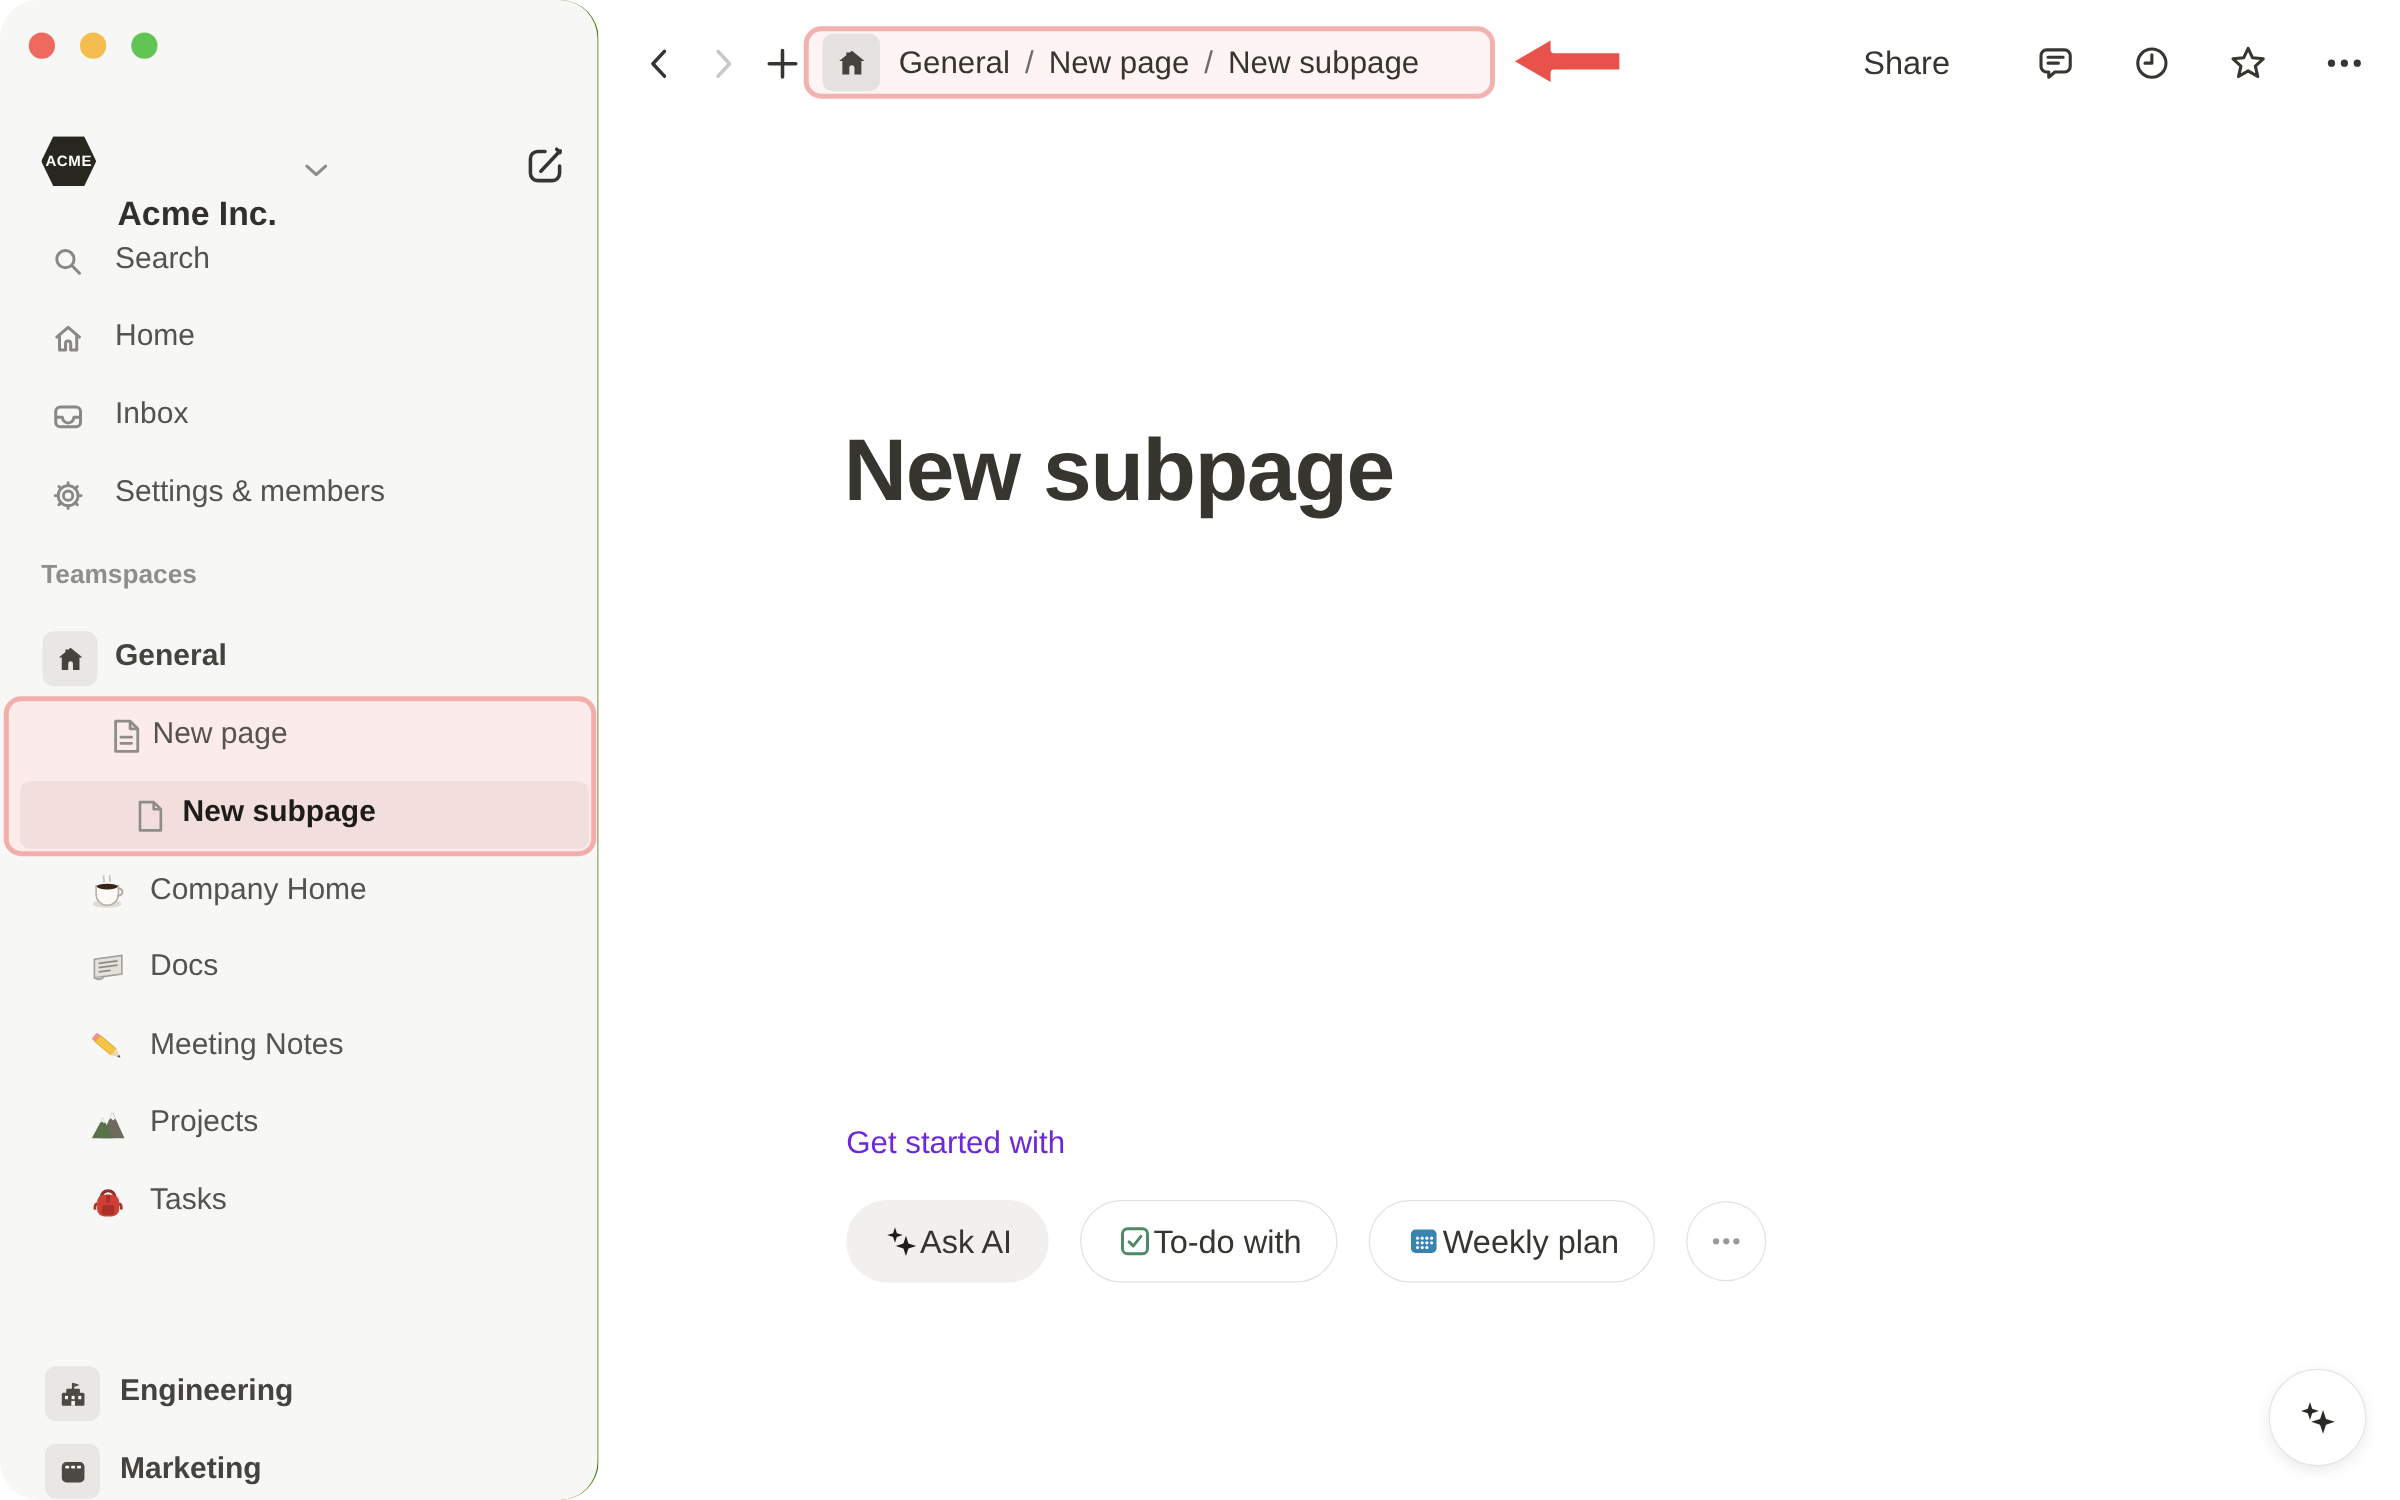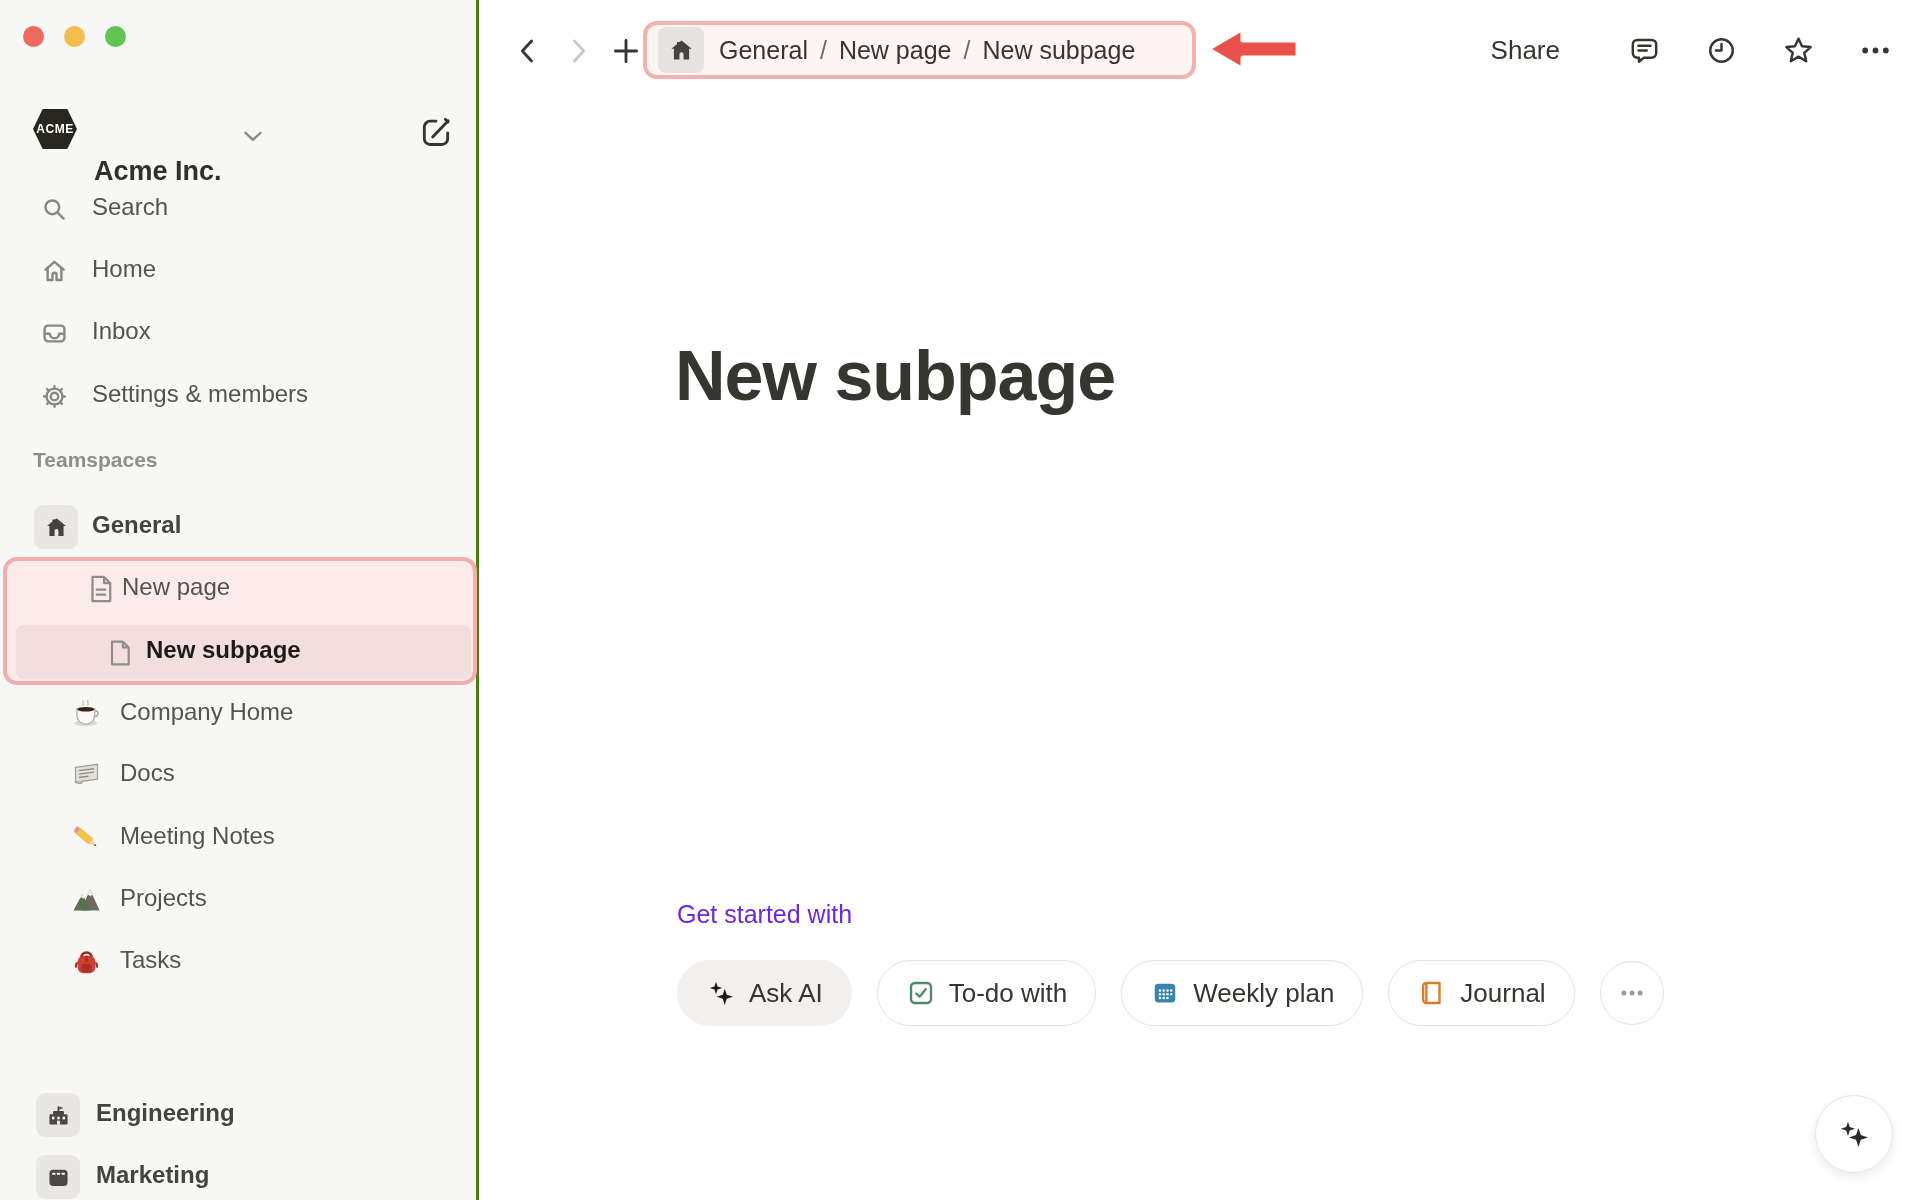--- a/index.html
+++ b/index.html
@@ -2,21 +2,21 @@
 <html><head>
 <meta charset="utf-8">
 <style>
   * { margin:0; padding:0; box-sizing:border-box; }
   html,body { width:1920px; height:1200px; overflow:hidden; }
   body { font-family:"Liberation Sans","DejaVu Sans",sans-serif; background:#ffffff; color:#37352f; }
   .app { position:relative; width:1920px; height:1200px; }
 
   
   .sidebar { position:absolute; left:0; top:0; width:479px; height:1200px;
-             background:#f7f7f5; border-right:3px solid #4d7c0f; }
+             background:#f7f7f5; border-right:1px solid #4d7c0f;border-radius:31px; }
   .traffic { position:absolute; top:26px; left:23px; display:flex; gap:20px; }
   .traffic span { width:21px; height:21px; border-radius:50%; display:block; }
   .tl-close{ background:#ee6a5f; } .tl-min{ background:#f5bd4f; } .tl-zoom{ background:#61c454; }
 
   .ws-row { position:absolute; top:105px; left:0; width:100%; height:54px; }
   .ws-logo { position:absolute; left:33px; top:4px; width:44px; height:40px; background:#27261f;
              clip-path:polygon(22% 0,78% 0,100% 50%,78% 100%,22% 100%,0 50%);
              display:flex; align-items:center; justify-content:center; }
   .ws-logo span { color:#fff; font-size:12px; font-weight:bold; letter-spacing:.5px; }
   .ws-name { position:absolute; left:94px; top:9px; font-size:27px; font-weight:600; color:#32302c;margin-top:42px; }
@@ -62,21 +62,21 @@
   .annotation-arrow { position:absolute; left:724px; top:23px; }
 
   .tb-right { position:absolute; right:28px; top:0; height:100px; display:flex; align-items:center; gap:44px; }
   .share-lbl { font-size:26px; color:#37352f; margin-right:24px; }
 
   .page-title { position:absolute; left:196px; top:336px; font-size:70px; font-weight:700;
                 letter-spacing:-1px; color:#37352f; }
   .getstarted { position:absolute; left:198px; top:900px; font-size:25px; color:#6d28d9; }
   .actions { position:absolute; left:198px; top:960px; display:flex; align-items:center; gap:25px; }
   .pill { height:66px; border-radius:33px; background:#fff; border:1.5px solid #e3e2df;
-          display:flex; align-items:center; gap:13px; padding:0 28px; font-size:26px; color:#37352f; }
+          display:flex; align-items:center; padding:0 28px; font-size:26px; color:#37352f; }
   .pill-gray { background:#f1f0ee; border-color:#f1f0ee; }
   .more-circle { width:64px; height:64px; border-radius:50%; border:1.5px solid #e3e2df; background:#fff;
                  display:flex; align-items:center; justify-content:center; }
   .fab { position:absolute; right:27px; bottom:27px; width:78px; height:78px; border-radius:50%;
          background:#fff; border:1.5px solid #e6e5e2; box-shadow:0 4px 12px rgba(0,0,0,.08);
          display:flex; align-items:center; justify-content:center; }
 </style>
 </head>
 <body>
 
@@ -353,29 +353,20 @@
               <circle cx="11" cy="13" r="1"></circle>
               <circle cx="14" cy="13" r="1"></circle>
               <circle cx="17" cy="13" r="1"></circle>
               <circle cx="8" cy="16" r="1"></circle>
               <circle cx="11" cy="16" r="1"></circle>
               <circle cx="14" cy="16" r="1"></circle>
             </g>
           </svg>
         <span>Weekly plan</span>
       </div>
-      <div class="pill">
-        <svg width="30" height="30" viewBox="0 0 24 24">
-            <g fill="none" stroke="#d87d2c" stroke-width="1.9" stroke-linejoin="round">
-              <path d="M7.5 4 H18 V20 H7.5 a2.6 2.6 0 0 1 -2.6 -2.6 V6.6 A2.6 2.6 0 0 1 7.5 4 Z"></path>
-              <path d="M7.5 4 V20"></path>
-            </g>
-          </svg>
-        <span>Journal</span>
-      </div>
       <div class="more-circle">
         <svg width="30" height="30" viewBox="0 0 24 24">
             <g fill="#9b9a97">
               <circle cx="5.5" cy="12" r="2"></circle>
               <circle cx="12" cy="12" r="2"></circle>
               <circle cx="18.5" cy="12" r="2"></circle>
             </g>
           </svg>
       </div>
     </div>

